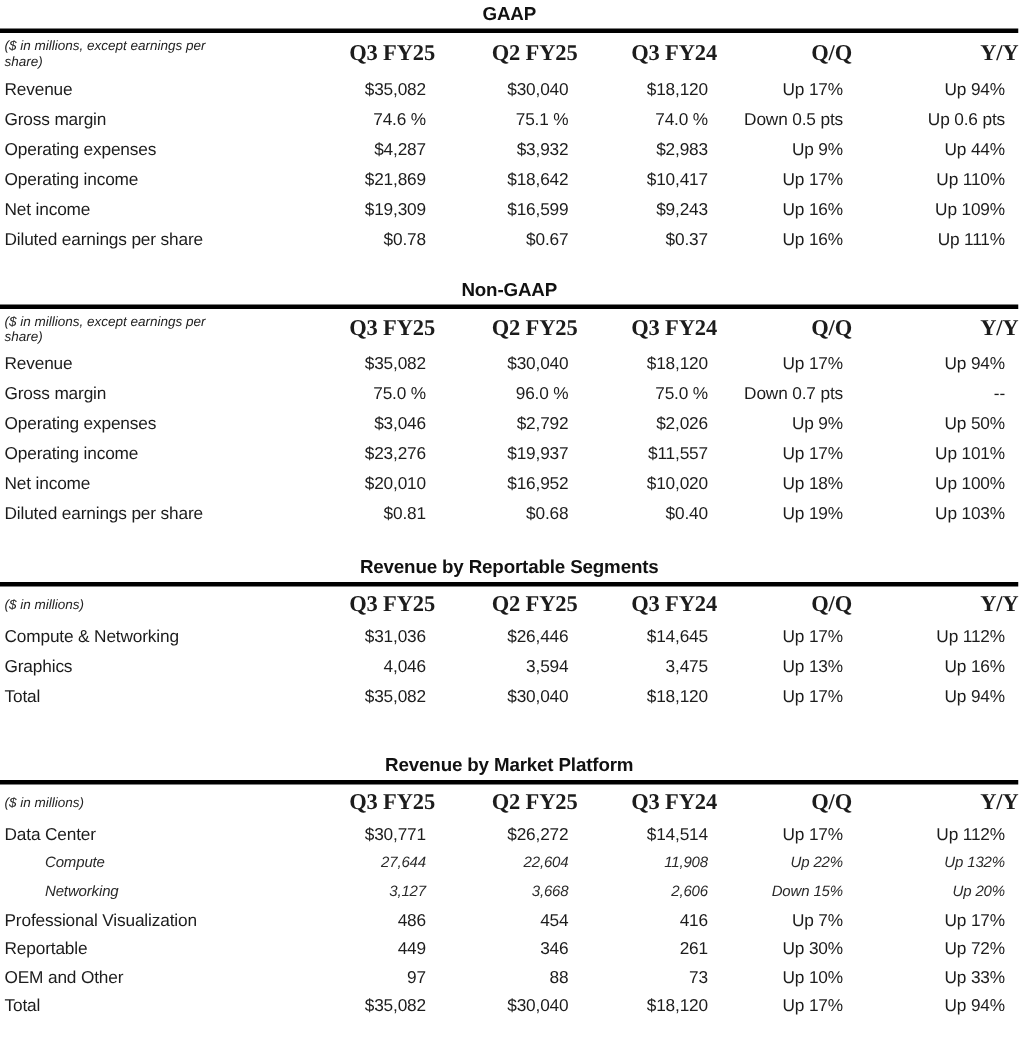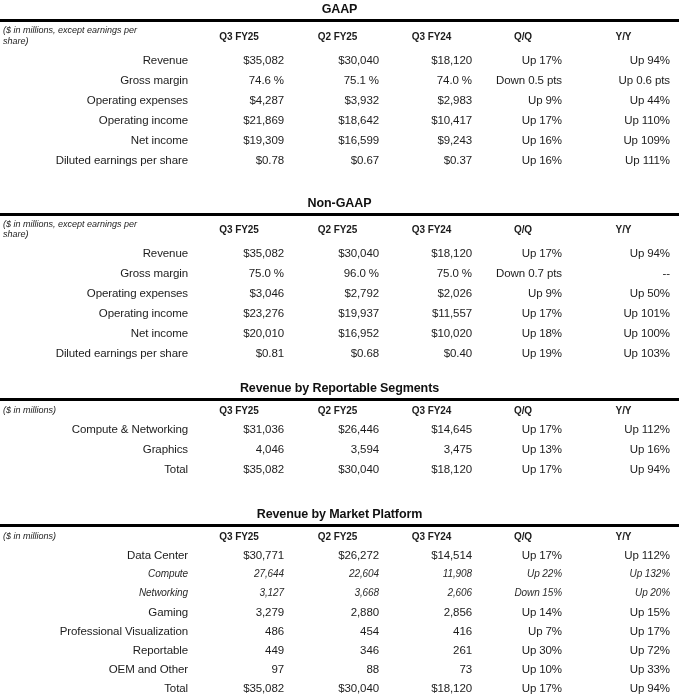--- a/index.html
+++ b/index.html
@@ -12,21 +12,21 @@
     overflow: hidden;
     background: #ffffff;
     color: #1c1c1c;
     font-family: "Liberation Sans", "DejaVu Sans", sans-serif;
   }
   .page {
     padding-top: 2px;
     width: 679px;
   }
   .table-section { width: 679px; }
-  .sec-0 { margin-bottom: 26px; }
+  .sec-0 { margin-bottom: 16px; }
   .sec-1 { margin-bottom: 18px; }
   .sec-2 { margin-bottom: 28px; }
   .sec-3 { margin-bottom: 0; }
 
   .table-title {
     text-align: center;
     font-weight: 700;
     font-size: 12.5px;
     letter-spacing: -0.1px;
     padding-bottom: 3px;
@@ -40,26 +40,27 @@
     table-layout: fixed;
   }
   col.c0 { width: 188px; }
   col.c1 { width: 102px; }
   col.c2 { width: 95px; }
   col.c3 { width: 93px; }
   col.c4 { width: 90px; }
   col.c5 { width: 111px; }
 
   thead th.colhead {
-    font-size: 10px;
+    font-size: 15px;
     font-weight: 700;
-    text-align: center;
+    text-align: right;
     vertical-align: middle;
     padding: 4px 0 3px 0;
     letter-spacing: -0.1px;
+    font-family: Liberation Serif, serif;
   }
   thead th.note {
     font-size: 9px;
     font-style: italic;
     font-weight: 400;
     text-align: left;
     vertical-align: middle;
     line-height: 1.2;
     padding: 3px 26px 3px 3px;
     color: #222222;
@@ -67,21 +68,21 @@
 
   tbody td {
     font-size: 11.5px;
     height: 20px;
     vertical-align: middle;
     padding: 0;
     letter-spacing: -0.1px;
     white-space: nowrap;
   }
   .sec-3 tbody td { height: 19px; }
-  td.label { text-align: right; padding-left: 3px; }
+  td.label { text-align: left; padding-left: 3px; }
   td.num { text-align: right; padding-right: 6px; }
   td.num:last-child { padding-right: 9px; }
   tr.sub td { font-style: italic; font-size: 10px; color: #2a2a2a; }
   tr.sub td.label { padding-left: 30px; }
 </style>
 </head>
 <body>
 
 <div class="page">
   <div>
@@ -320,28 +321,20 @@
             </tr>
             <tr class="sub">
               <td class="label">Networking</td>
               <td class="num">3,127</td>
               <td class="num">3,668</td>
               <td class="num">2,606</td>
               <td class="num">Down 15%</td>
               <td class="num">Up 20%</td>
             </tr>
             <tr>
-              <td class="label">Gaming</td>
-              <td class="num">3,279</td>
-              <td class="num">2,880</td>
-              <td class="num">2,856</td>
-              <td class="num">Up 14%</td>
-              <td class="num">Up 15%</td>
-            </tr>
-            <tr>
               <td class="label">Professional Visualization</td>
               <td class="num">486</td>
               <td class="num">454</td>
               <td class="num">416</td>
               <td class="num">Up 7%</td>
               <td class="num">Up 17%</td>
             </tr>
             <tr>
               <td class="label">Reportable</td>
               <td class="num">449</td>

